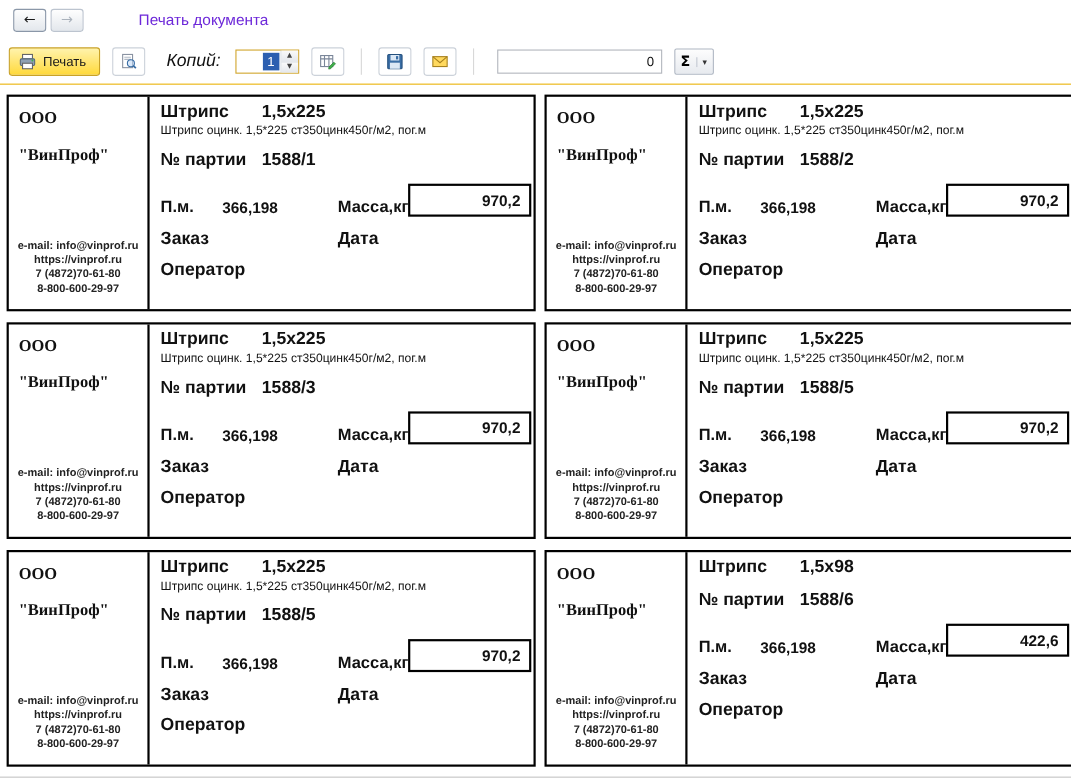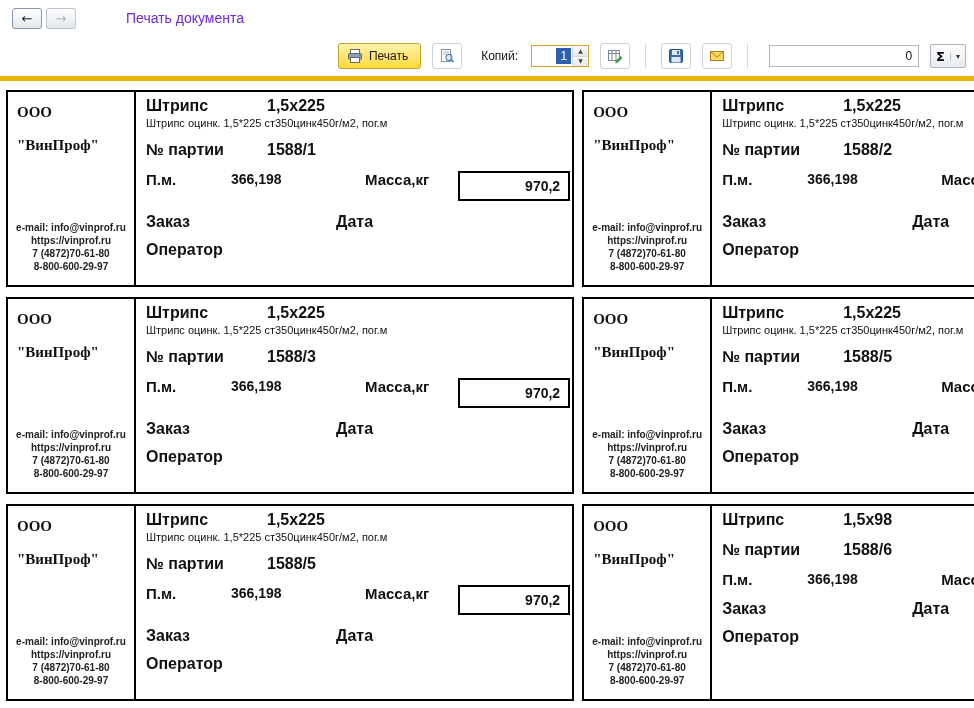--- a/index.html
+++ b/index.html
@@ -13,31 +13,31 @@
     width:30px;height:21px;border:1px solid #8a97a8;border-radius:3px;
     background:linear-gradient(#fefefe,#e3e7ec);
     display:flex;align-items:center;justify-content:center;
     font-size:13px;color:#1a1a1a;margin-right:4px;padding:0;cursor:pointer;
     font-family:"DejaVu Sans",sans-serif;
   }
   .nav-btn.fwd{color:#aab2bc;border-color:#bcc4cf;}
   .title{margin-left:46px;font-size:14px;color:#6d28d9;}
 
   
-  .toolbar{height:40px;display:flex;align-items:center;padding:0 8px;border-bottom:5px solid #eab308;gap:11px;justify-content:flex-end;}
+  .toolbar{height:40px;display:flex;align-items:center;padding:0 8px;border-bottom:1px solid #eab308;gap:11px;}
   .print-btn{
     display:flex;align-items:center;gap:6px;height:26px;padding:0 12px 0 8px;
     background:linear-gradient(#fff3ad,#ffd93b);border:1px solid #c9a227;border-radius:3px;
     font-size:12px;color:#1a1a1a;cursor:pointer;font-family:inherit;
   }
   .tbtn{
     width:30px;height:26px;border:1px solid #ccd2da;border-radius:3px;background:#fff;
     display:flex;align-items:center;justify-content:center;padding:0;cursor:pointer;
   }
-  .copies-label{font-size:12px;margin-left:8px;}
+  .copies-label{font-size:16px;margin-left:8px;font-style:italic;}
   .spinner{display:flex;height:22px;width:58px;border:1px solid #d1a52c;background:#fff;align-items:stretch;margin-left:2px;box-sizing:border-box;}
   .spin-valwrap{flex:1;display:flex;align-items:center;justify-content:flex-end;padding-right:1px;}
   .spin-sel{background:#2c5fb0;color:#fff;font-size:12px;padding:1px 4px;}
   .spin-arrows{width:15px;border-left:1px solid #d6dbe2;display:flex;flex-direction:column;}
   .spin-up,.spin-down{
     flex:1;font-size:6px;line-height:1;display:flex;align-items:center;justify-content:center;
     color:#444;background:linear-gradient(#fafafa,#e4e7ec);cursor:pointer;
     font-family:"DejaVu Sans",sans-serif;
   }
   .spin-up{border-bottom:1px solid #d6dbe2;}
@@ -54,21 +54,21 @@
   .sigma-btn .caret{font-size:8px;font-weight:normal;color:#333;border-left:1px solid #c2c8d2;padding-left:5px;}
 
   
   .cards{padding:9px 6px 0;display:grid;grid-template-columns:repeat(2,1fr);column-gap:8px;row-gap:10px;}
   .card{height:197px;border:2px solid #000;display:flex;background:#fff;box-sizing:border-box;}
   .card-left{flex:0 0 128px;width:128px;border-right:2px solid #000;display:flex;flex-direction:column;box-sizing:border-box;}
   .company{padding:12px 6px 0 9px;font-family:Liberation Serif, serif;font-weight:bold;font-size:15px;color:#111;}
   .company .line2{margin-top:16px;}
   .contacts{margin-top:auto;padding-bottom:12px;text-align:center;font-size:10px;font-weight:bold;line-height:13px;color:#222;}
   .card-right{flex:1;min-width:0;padding:5px 0 0 10px;display:flex;flex-direction:column;box-sizing:border-box;}
-  .row{display:flex;align-items:flex-start;gap:29px;}
+  .row{display:flex;align-items:flex-end;}
   .big{font-weight:bold;font-size:16px;color:#111;white-space:nowrap;}
   .lblw{flex:0 0 92px;}
   .desc{font-size:11px;color:#111;margin-top:2px;white-space:nowrap;}
   .batch-row{margin-top:12px;}
   .pm-row{margin-top:12px;padding-right:2px;}
   .pm-lbl{flex:0 0 56px;font-weight:bold;font-size:15px;}
   .pm-val{flex:0 0 105px;font-weight:bold;font-size:14px;}
   .mass-lbl{font-weight:bold;font-size:15px;}
   .mass-box{
     margin-left:auto;width:112px;height:30px;border:2px solid #000;box-sizing:border-box;
@@ -403,20 +403,23 @@
         <span class="big">1,5х98</span>
       </div>
       <div class="row batch-row">
         <span class="big lblw">№ партии</span>
         <span class="big">1588/6</span>
       </div>
       <div class="row pm-row">
         <span class="pm-lbl">П.м.</span>
         <span class="pm-val">366,198</span>
         <span class="mass-lbl">Масса,кг</span>
+        <span class="mass-box">
+          <span>422,6</span>
+        </span>
       </div>
       <div class="row order-row">
         <span class="big order-lbl">Заказ</span>
         <span class="big">Дата</span>
       </div>
       <div class="row op-row">
         <span class="big">Оператор</span>
       </div>
     </div>
   </div>

